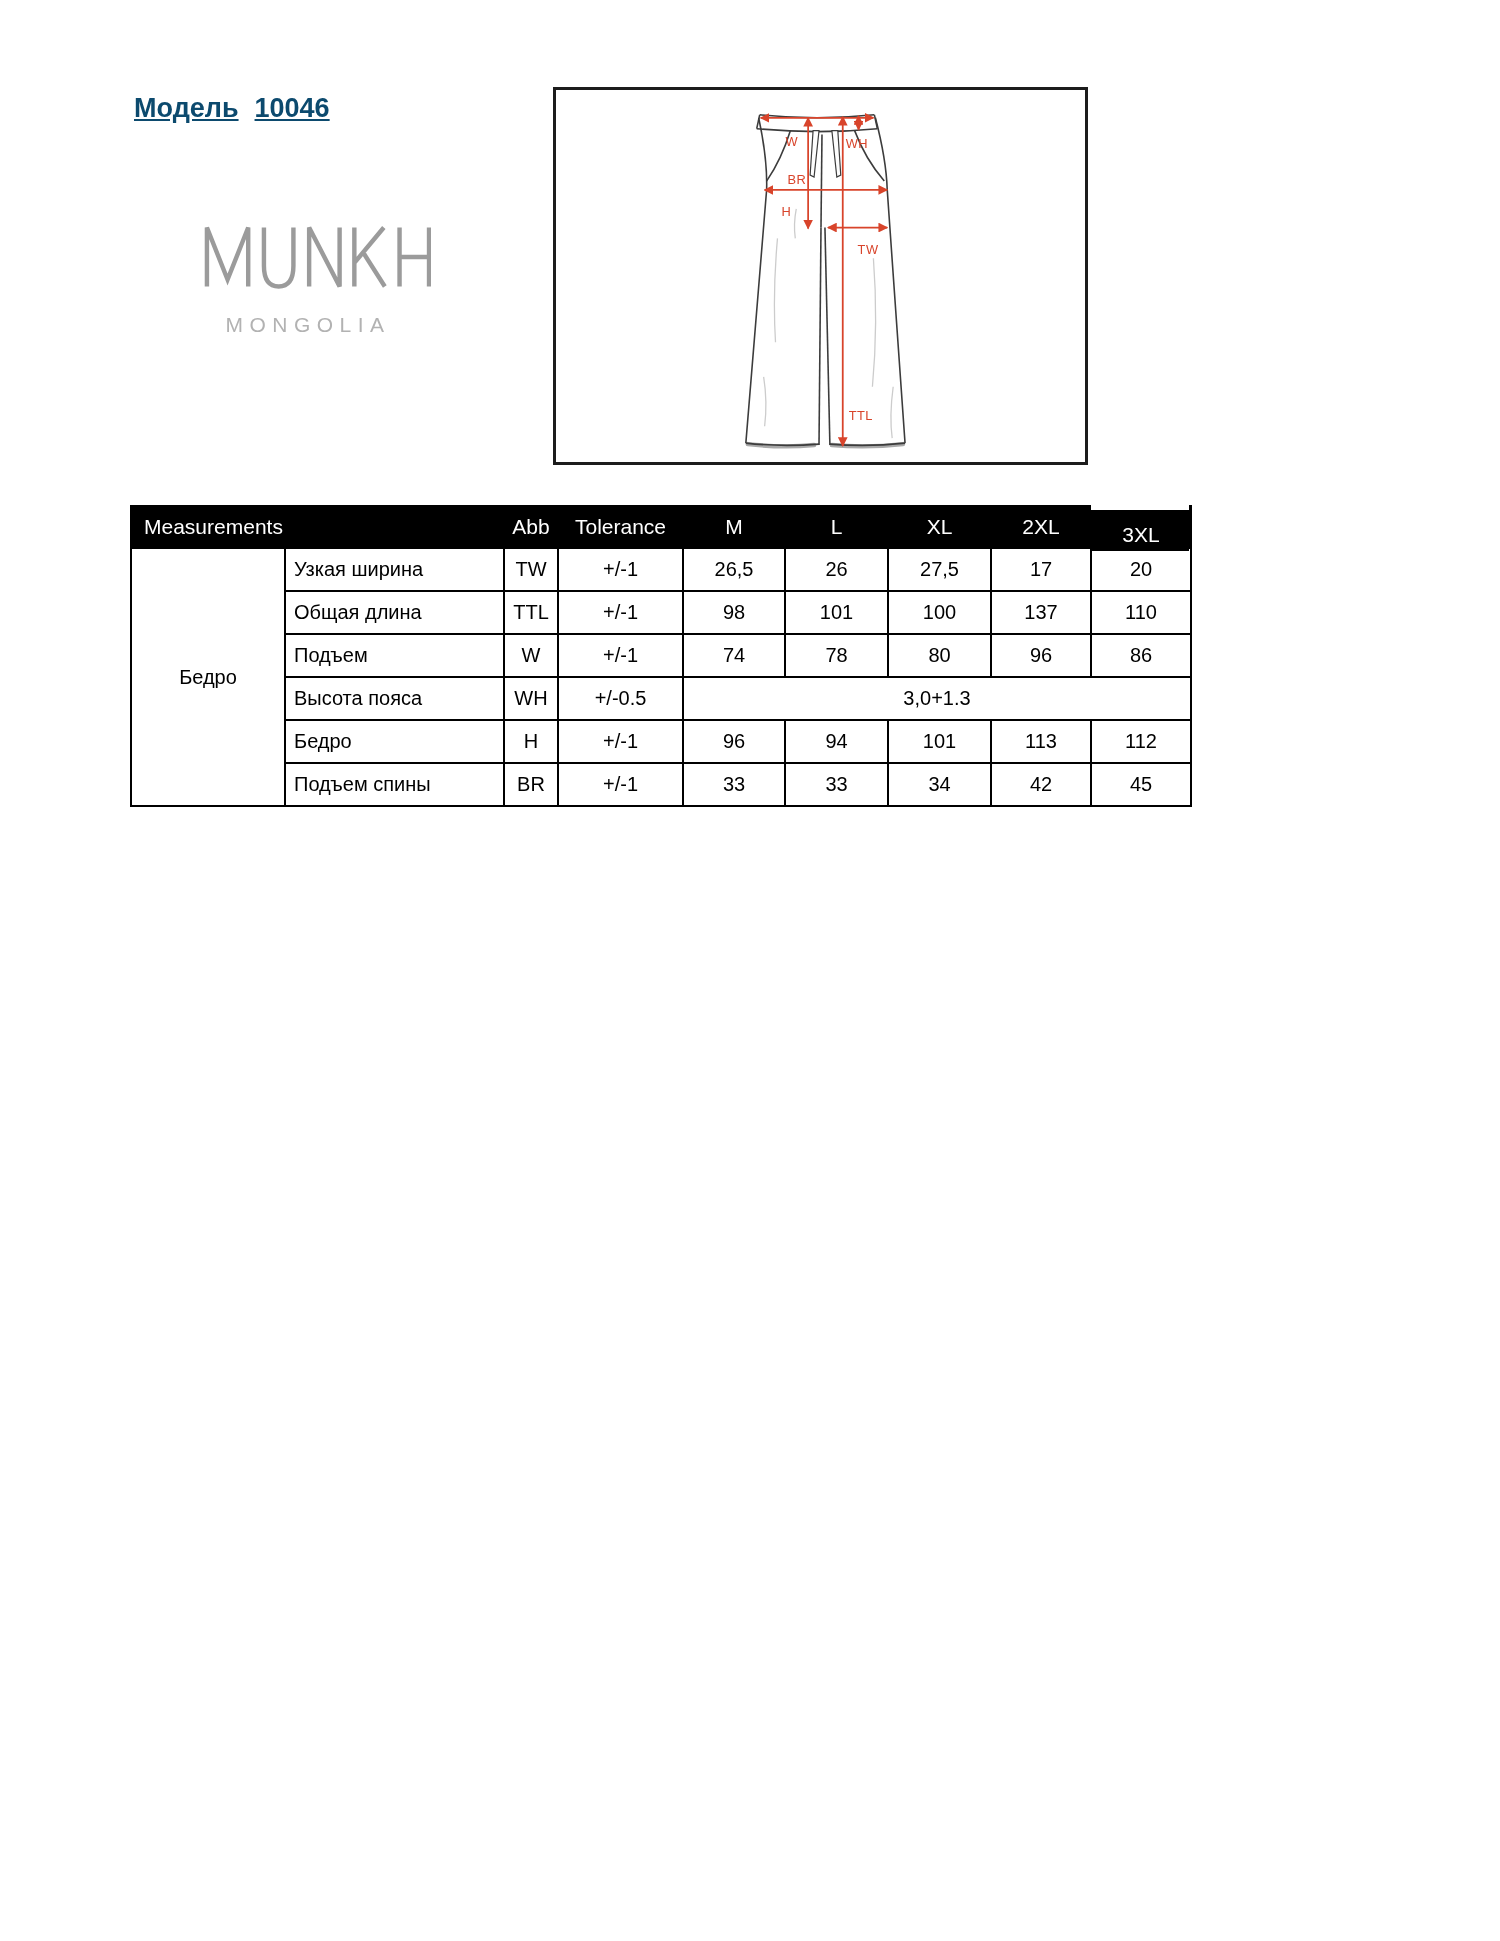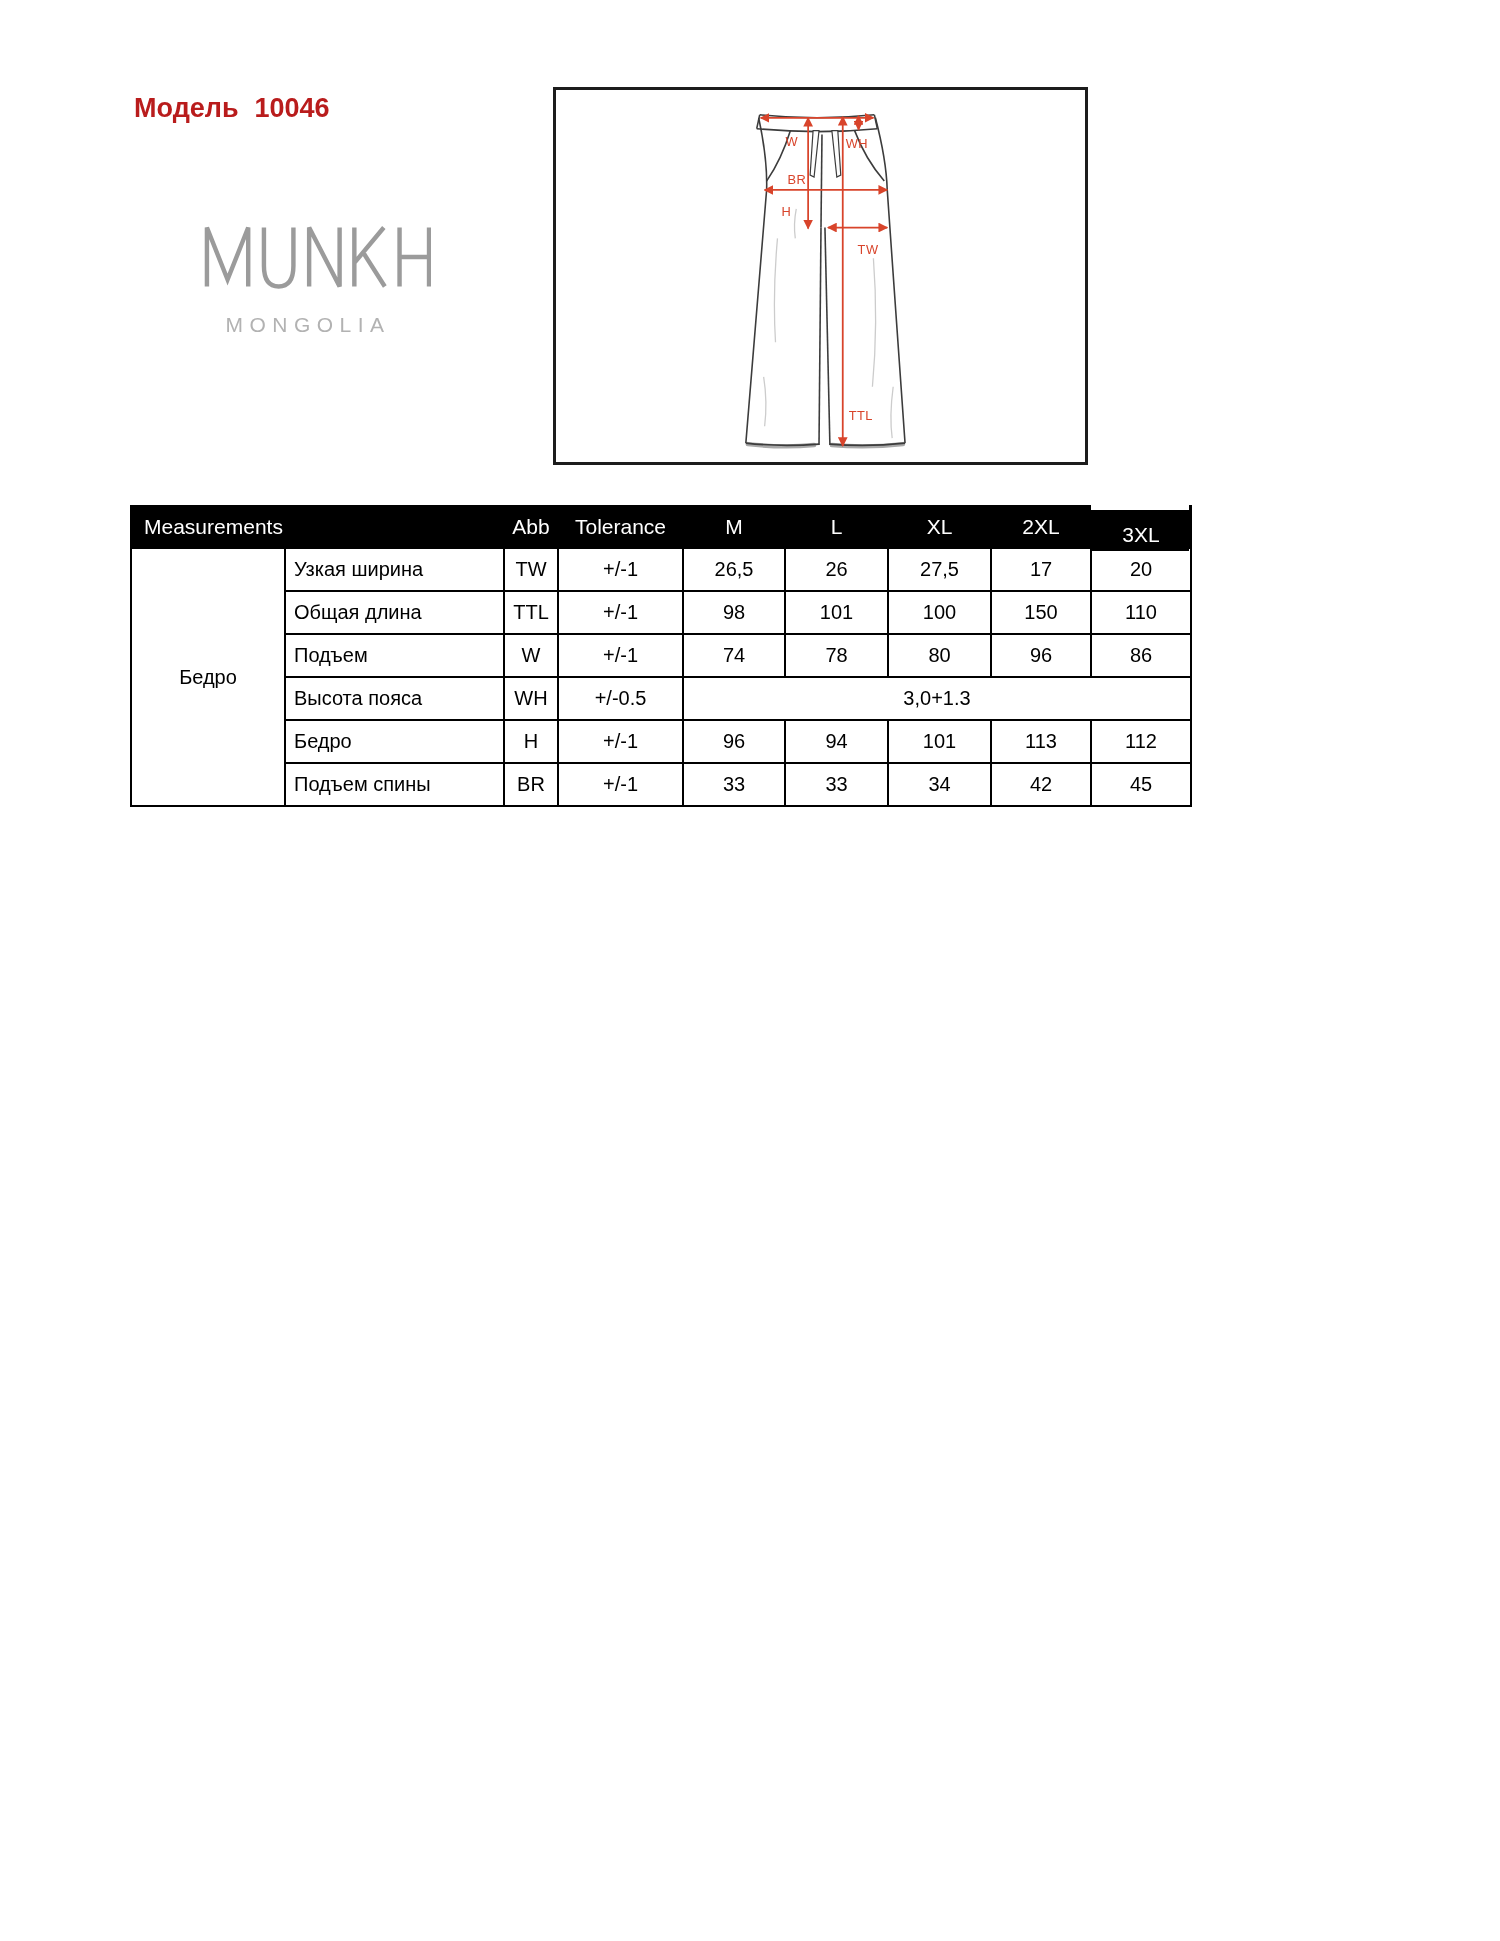--- a/index.html
+++ b/index.html
@@ -5,21 +5,21 @@
   html,body { margin:0; padding:0; background:#ffffff; }
   .page {
     position:relative; width:1500px; height:1941px;
     background:#ffffff; overflow:hidden;
     font-family:"Liberation Sans", sans-serif; color:#000;
   }
 
   
   .doc-title {
     position:absolute; left:134px; top:93px;
-    font-size:27px; font-weight:bold; color:#b91c1c; white-space:nowrap;
+    font-size:27px; font-weight:bold; color:#0c4a6e; white-space:nowrap;text-decoration:underline;
   }
   .doc-title .model-number { margin-left:16px; }
 
   
   .brand-wordmark { position:absolute; left:203px; top:224px; }
   .brand-wordmark path {
     fill:none; stroke:var(--logo-gray,#9b9b9b);
     stroke-width:4.5; stroke-linejoin:miter; stroke-linecap:butt;
   }
   .brand-subtitle {
@@ -170,21 +170,21 @@
         <td>17</td>
         <td>20</td>
       </tr>
       <tr>
         <td class="cell-name">Общая длина</td>
         <td>TTL</td>
         <td>+/-1</td>
         <td>98</td>
         <td>101</td>
         <td>100</td>
-        <td>150</td>
+        <td>137</td>
         <td>110</td>
       </tr>
       <tr>
         <td class="cell-name">Подъем</td>
         <td>W</td>
         <td>+/-1</td>
         <td>74</td>
         <td>78</td>
         <td>80</td>
         <td>96</td>

